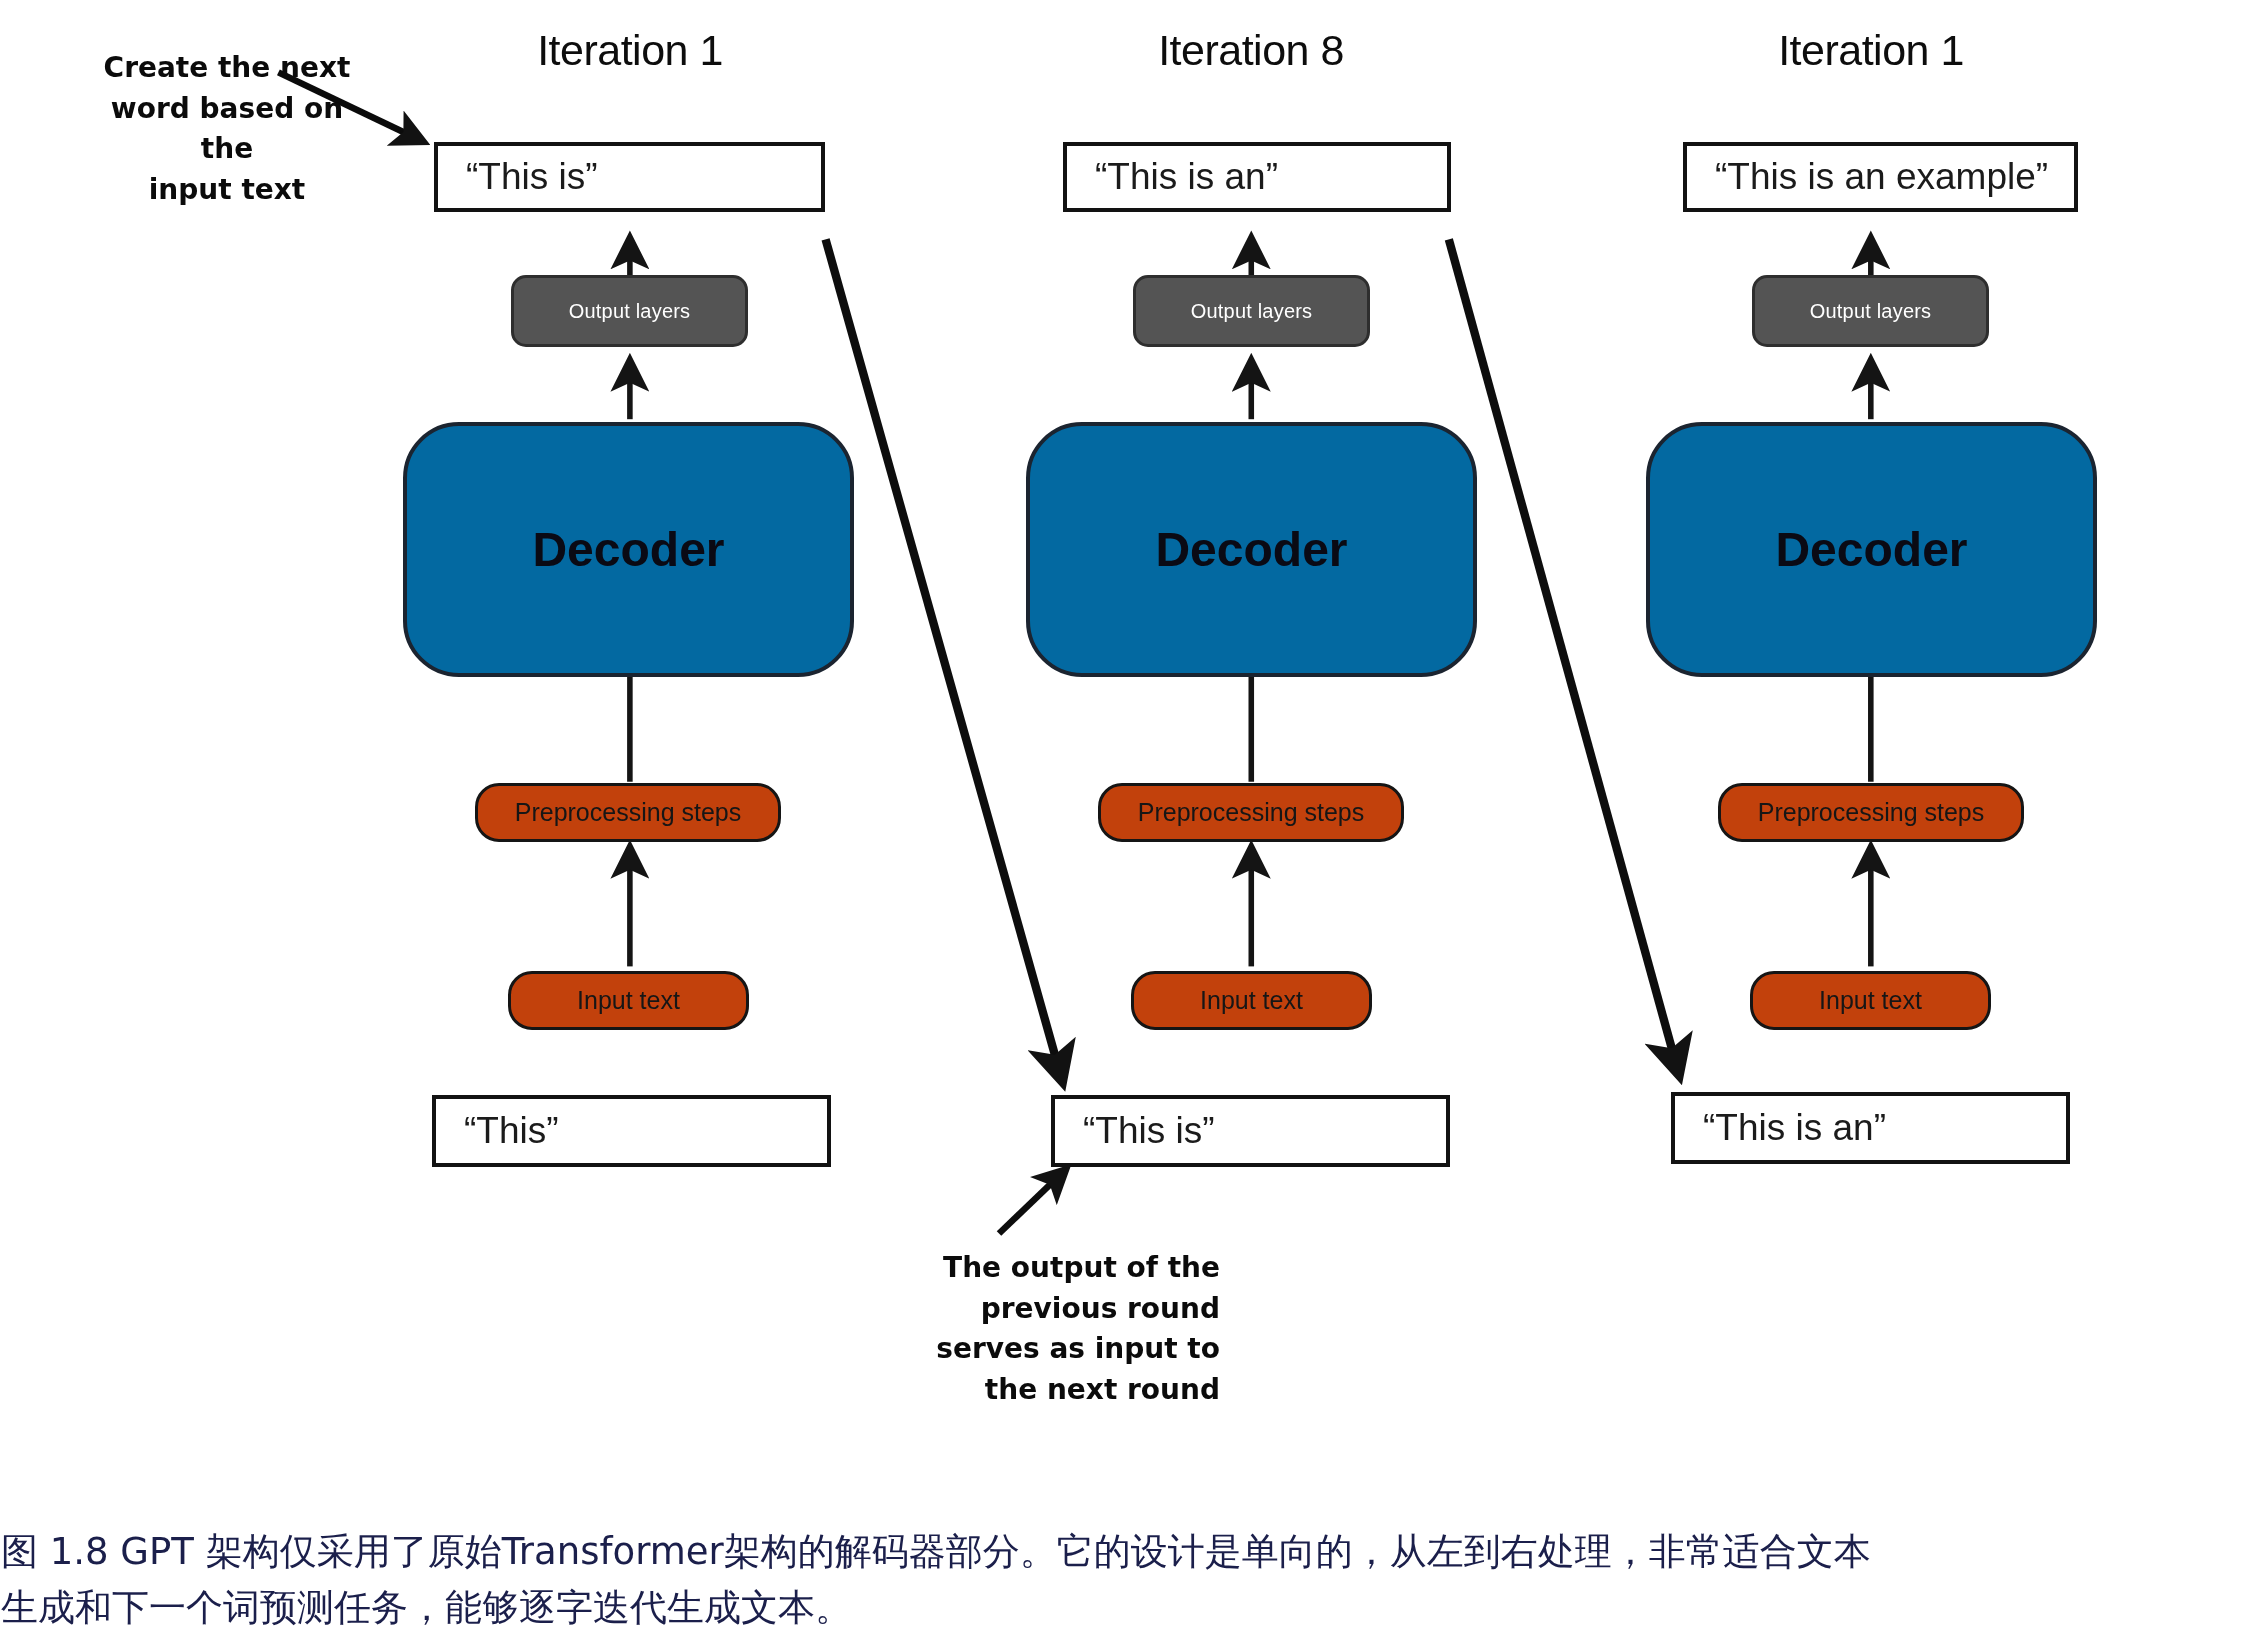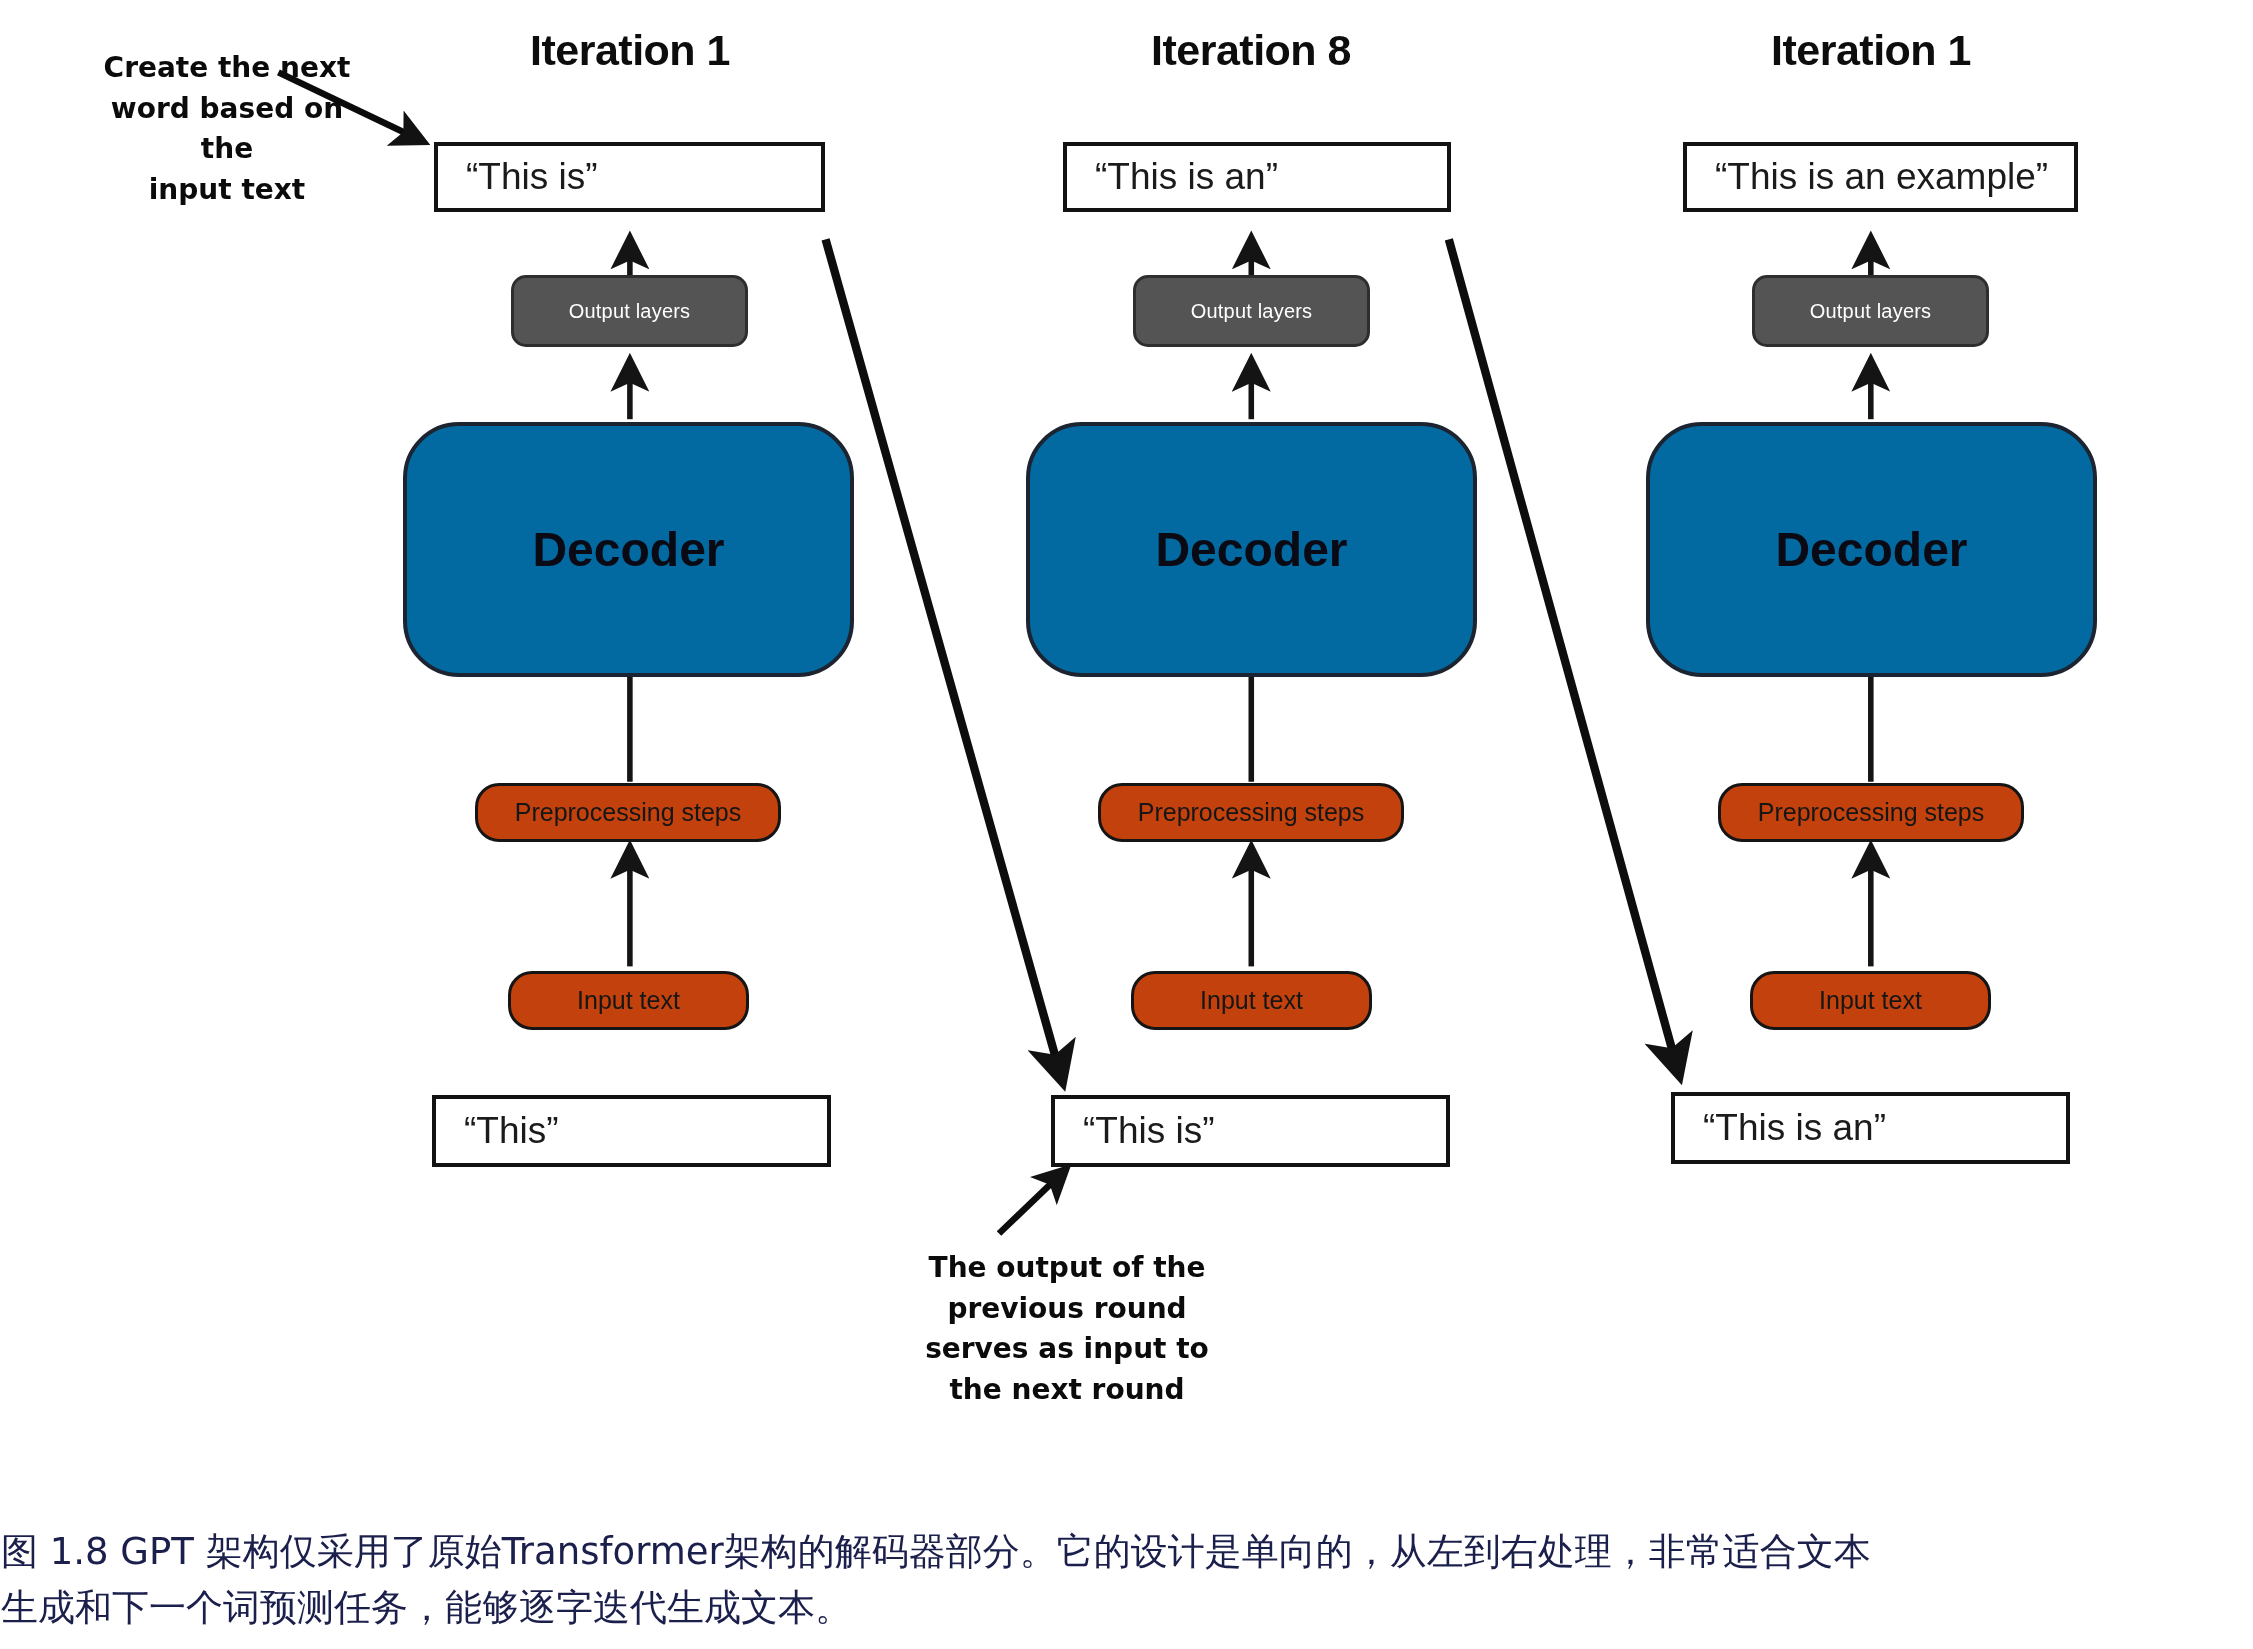--- a/index.html
+++ b/index.html
@@ -21,21 +21,21 @@
     width: 1968px;
     height: 1649px;
   }
 
   
   .abs { position: absolute; box-sizing: border-box; }
 
   
   .col-title {
     font-size: 43px;
-    font-weight: bold;
+    font-weight: normal;
     color: #0d0d0d;
     text-align: center;
     letter-spacing: -0.5px;
     white-space: nowrap;
   }
 
   
   .text-box {
     border: 4.6px solid #121212;
     background: #ffffff;
@@ -192,21 +192,21 @@
   <div class="abs output-layers" style="left:1752px; top:275px; width:237px; height:72px;">Output layers</div>
 
   <div class="abs decoder" style="left:1646px; top:422px; width:451px; height:255px;">Decoder</div>
 
   <div class="abs pill" style="left:1718px; top:783px; width:306px; height:59px;">Preprocessing steps</div>
 
   <div class="abs pill" style="left:1750px; top:971px; width:241px; height:59px;">Input text</div>
 
   <div class="abs text-box" style="left:1671px; top:1092px; width:399px; height:72px;">“This is an”</div>
 
-  <div class="abs note" style="left:914px; top:1248px; width:306px;">The output of the
+  <div class="abs note" style="left:914px; top:1248px; width:306px;text-align:right;">The output of the
 previous round
 serves as input to
 the next round</div>
 
   <div class="abs" style="left:1px; top:1524px; width:2226px;">
     <div class="caption">图 1.8  GPT 架构仅采用了原始Transformer架构的解码器部分。它的设计是单向的，从左到右处理，非常适合文本</div>
     <div class="caption">生成和下一个词预测任务，能够逐字迭代生成文本。</div>
   </div>
 
 </div>

